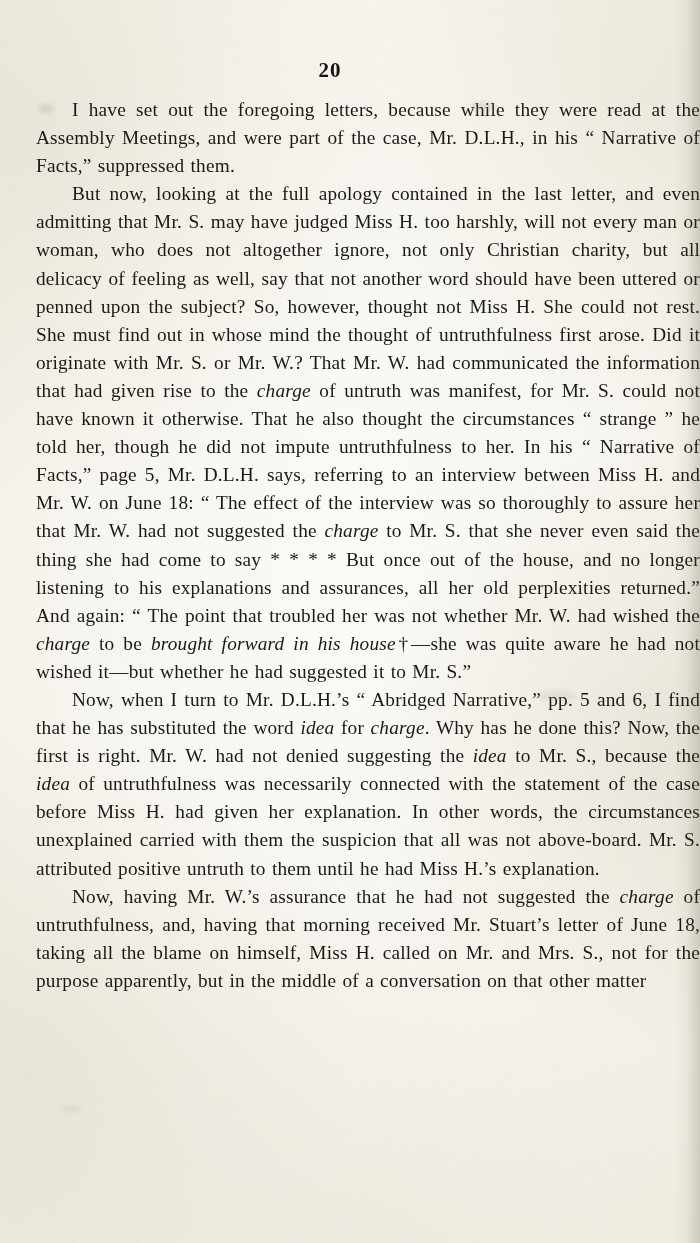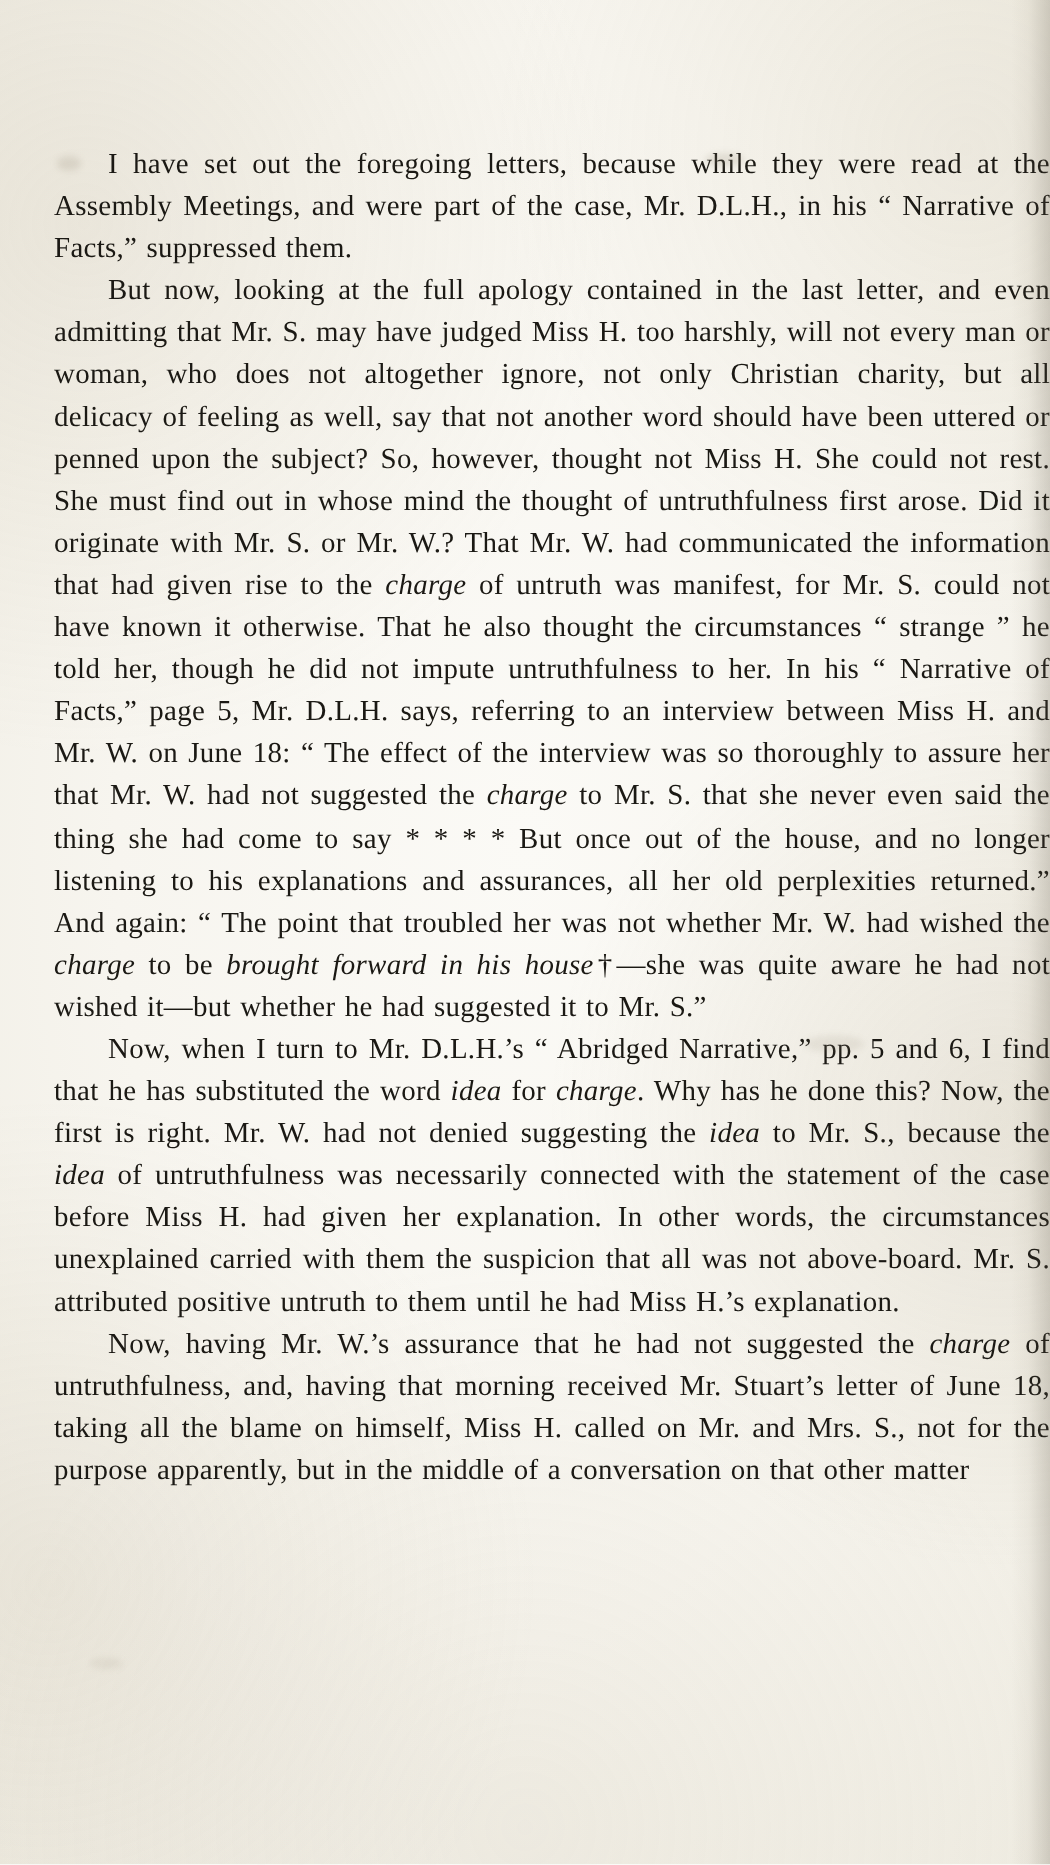--- a/index.html
+++ b/index.html
@@ -91,20 +91,21 @@
   .smudge.s1 { left: 38px;  top: 104px; width: 16px; height: 10px; }
   .smudge.s2 { left: 470px; top: 102px; width: 26px; height: 9px; }
   .smudge.s3 { left: 536px; top: 690px; width: 40px; height: 12px; opacity: .7; }
   .smudge.s4 { left: 60px;  top: 1105px; width: 22px; height: 8px; opacity: .6; }
 </style>
 </head>
 <body>
 
 <div class="page">
 
+  <div class="page-number">20</div>
 
   <div class="text-body">
 
     <p>I have set out the foregoing letters, because while they were read at the Assembly Meetings, and were part of the case, Mr. D.L.H., in his “ Narrative of Facts,” suppressed them.</p>
 
     <p><span>But now, looking at the full apology contained in the last letter, and even admitting that Mr. S. may have judged Miss H. too harshly, will not every man or woman, who does not altogether ignore, not only Christian charity, but all delicacy of feeling as well, say that not another word should have been uttered or penned upon the subject?  So, however, thought not Miss H.  She could not rest.  She must find out in whose mind the thought of untruthfulness first arose.  Did it originate with Mr. S. or Mr. W.?  That Mr. W. had communicated the information that had given rise to the <em>charge</em> of untruth was manifest, for Mr. S. could not have known it otherwise.  That he also thought the circumstances “ strange ” he told her, though he did not impute untruthfulness to her.  In his “ Narrative of Facts,” page 5, Mr. D.L.H. says, referring to an interview between Miss H. and Mr. W. on June 18: “ The effect of the interview was so thoroughly to assure her that Mr. W. had not suggested the <em>charge</em> to Mr. S. that she never even said the thing she had come to say * * * *  But once out of the house, and no longer listening to his explanations and assurances, all her old perplexities returned.”  And again: “ The point that troubled her was not whether Mr. W. had wished the <em>charge</em> to be <em>brought forward in his house</em>†—she was quite aware he had not wished it—but whether he had suggested it to Mr. S.”</span></p>
 
     <p><span>Now, when I turn to Mr. D.L.H.’s “ Abridged Narrative,” pp. 5 and 6, I find that he has substituted the word <em>idea</em> for <em>charge</em>.  Why has he done this?  Now, the first is right.  Mr. W. had not denied suggesting the <em>idea</em> to Mr. S., because the <em>idea</em> of untruthfulness was necessarily connected with the statement of the case before Miss H. had given her explanation.  In other words, the circumstances unexplained carried with them the suspicion that all was not above-board.  Mr. S. attributed positive untruth to them until he had Miss H.’s explanation.</span></p>
 
     <p><span>Now, having Mr. W.’s assurance that he had not suggested the <em>charge</em> of untruthfulness, and, having that morning received Mr. Stuart’s letter of June 18, taking all the blame on himself, Miss H. called on Mr. and Mrs. S., not for the purpose apparently, but in the middle of a conversation on that other matter</span></p>

